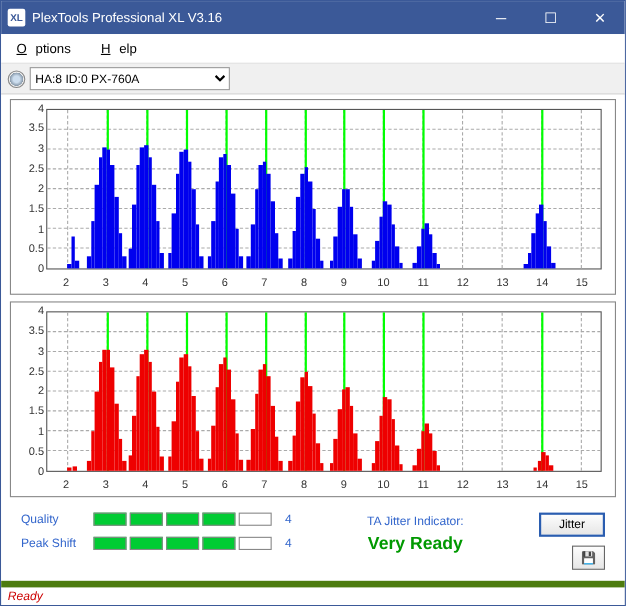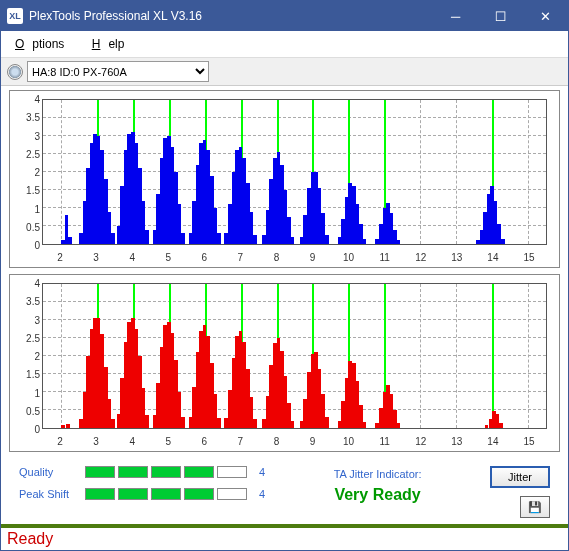--- a/index.html
+++ b/index.html
@@ -36,21 +36,21 @@
 .seg { width: 30px; height: 12px; border: 1px solid #888; background: #fff; }
 .seg.on { background: #00cc33; }
 .metric-row .val { color: #3366cc; font-size: 11px; margin-left: 4px; }
 .quality { flex: 1; text-align: center; padding-top: 2px; }
 .quality .qlbl { color: #3366cc; font-size: 11px; margin-bottom: 6px; }
 .quality .qval { color: #009900; font-size: 16px; font-weight: bold; }
 .actions { display: flex; flex-direction: column; gap: 8px; align-items: flex-end; }
 .btn { width: 60px; height: 22px; border: 1px solid #666; background: linear-gradient(#fdfdfd,#e6e6e6); font-size: 11px; display: flex; align-items: center; justify-content: center; }
 .btn.primary { border: 2px solid #2a5db0; }
 .btn.icon-btn { width: 30px; }
-.statusbar { border-top: 4px solid #4d7c0f; padding: 2px 6px; font-size: 16px; color: #cc0000; }
+.statusbar { border-top: 6px solid #4d7c0f; padding: 2px 6px; font-size: 11px; color: #cc0000; font-style: italic; }
 </style>
 </head>
 <body>
 
 <div class="titlebar">
   <div class="icon">XL</div>
   <div class="title">PlexTools Professional XL V3.16</div>
   <div class="win-btn">─</div>
   <div class="win-btn">☐</div>
   <div class="win-btn">✕</div>

